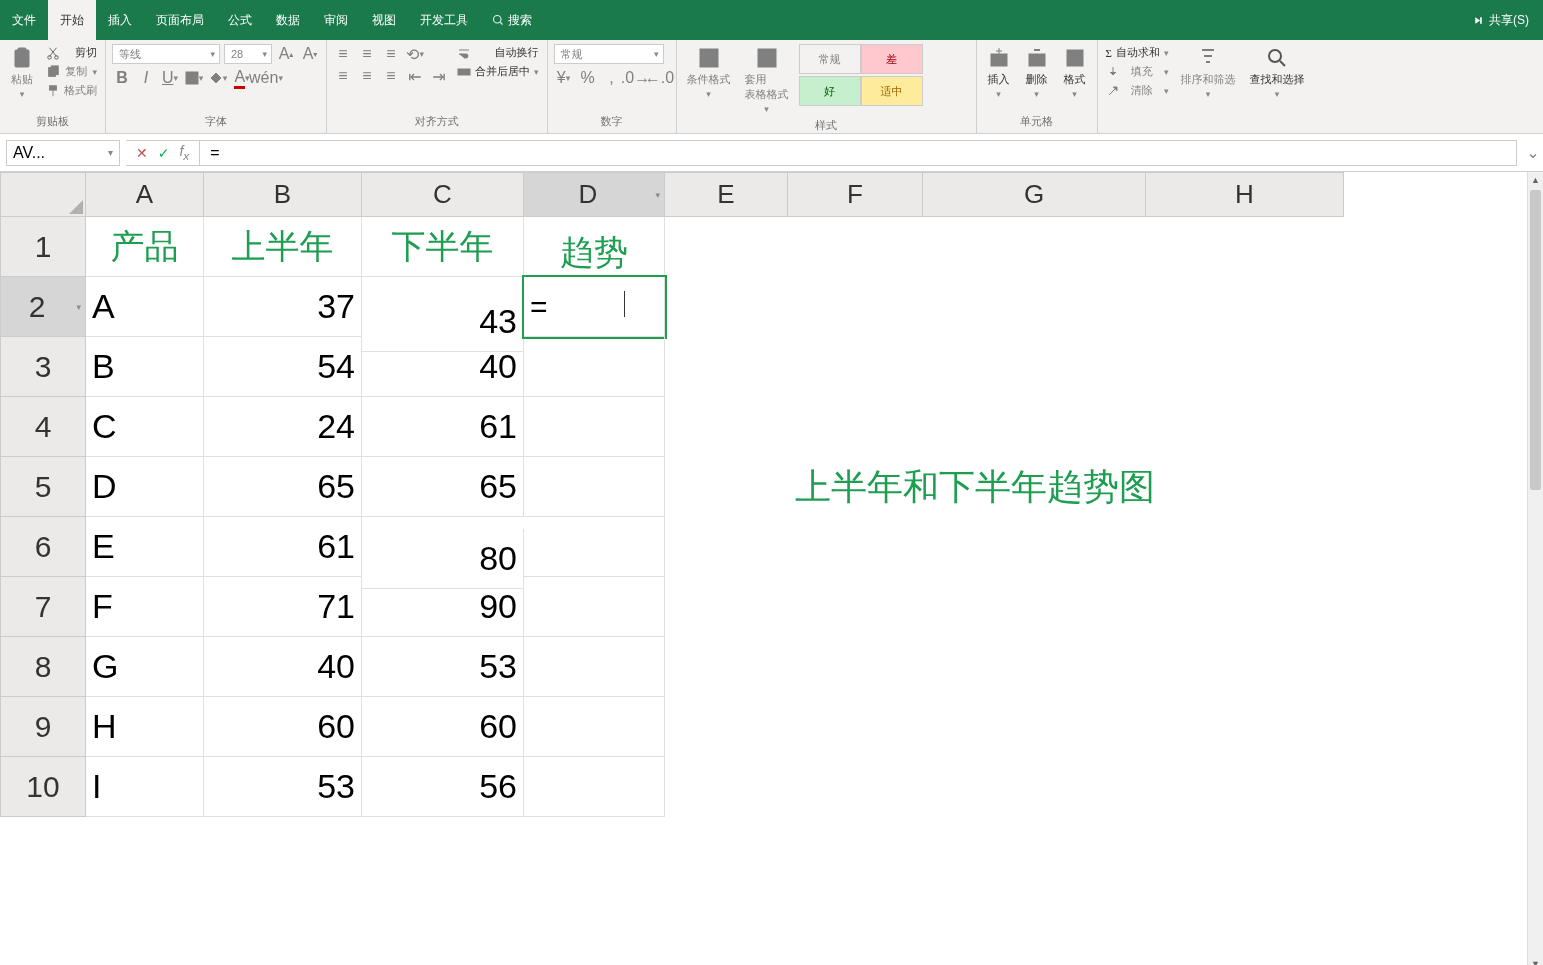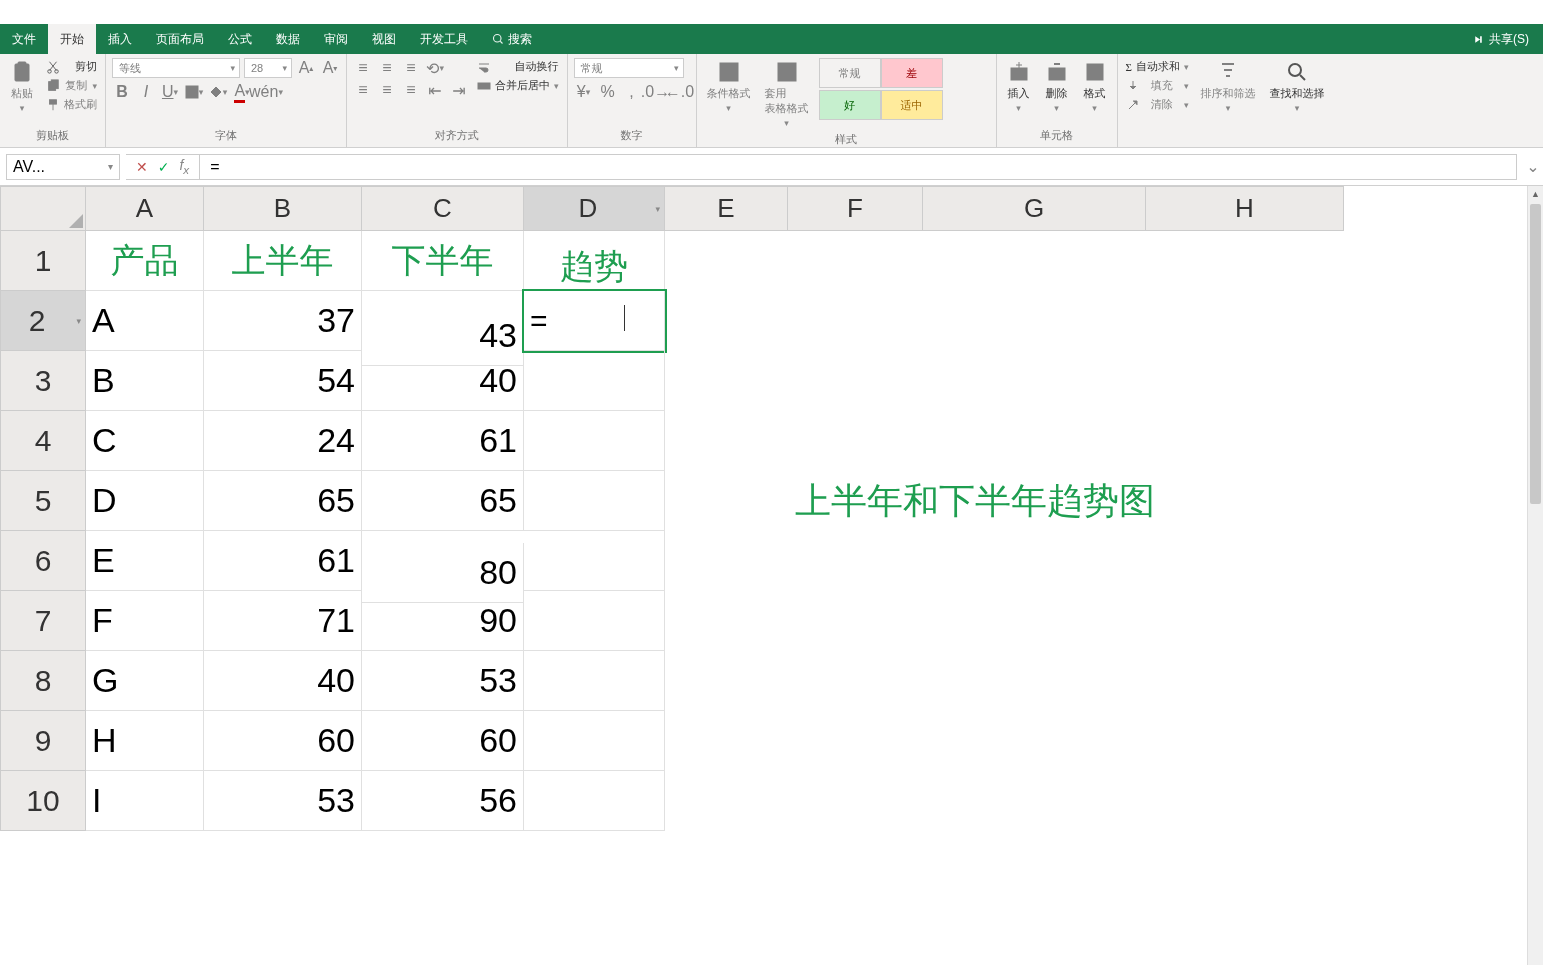--- a/index.html
+++ b/index.html
@@ -7,21 +7,21 @@
     --green-dark:#0f6a3f;
     --grey-bg:#f3f2f1;
     --grey-border:#d0d0d0;
     --grey-text:#808080;
     --darkgrey:#707070;
     --accent-green:#1e9e50;
   }
   *{box-sizing:border-box;font-family:"Microsoft YaHei","Segoe UI",Arial,sans-serif;}
   body{margin:0;background:#fff;width:1543px;}
   
-  .titlebar{height:30px;background:var(--green);display:flex;align-items:center;color:#fff;font-size:12px;margin-top:24px;}
+  .titlebar{height:40px;background:var(--green);display:flex;align-items:center;color:#fff;font-size:12px;}
   .tabs{display:flex;height:100%;}
   .tab{padding:0 12px;display:flex;align-items:center;cursor:pointer;}
   .tab.active{background:var(--grey-bg);color:#333;}
   .share{margin-left:auto;padding:0 14px;display:flex;align-items:center;gap:4px;}
   .share svg{width:13px;height:13px;}
   .search-tab{display:flex;align-items:center;gap:4px;}
   .search-tab svg{width:12px;height:12px;opacity:.9;}
   
   .ribbon{height:94px;background:var(--grey-bg);display:flex;border-bottom:1px solid var(--grey-border);}
   .group{border-right:1px solid var(--grey-border);display:flex;flex-direction:column;justify-content:space-between;padding:4px 6px 2px;}
@@ -145,21 +145,21 @@
             <span>格式刷</span>
           </div>
       </div>
     </div>
     <div class="group-label">剪贴板</div>
   </div>
 
   <div class="group dim" style="min-width:220px">
     <div class="group-body stack" style="gap:4px">
       <div class="row">
-        <div class="sel" style="width:128px">等线</div>
+        <div class="sel" style="width:108px">等线</div>
         <div class="sel" style="width:46px">28</div>
         <span class="icon-btn">A<sup style="font-size:8px">▴</sup></span>
         <span class="icon-btn">A<sup style="font-size:8px">▾</sup></span>
       </div>
       <div class="row">
         <span class="icon-btn">
             <b>B</b>
           </span>
         <span class="icon-btn">
             <i>I</i>

